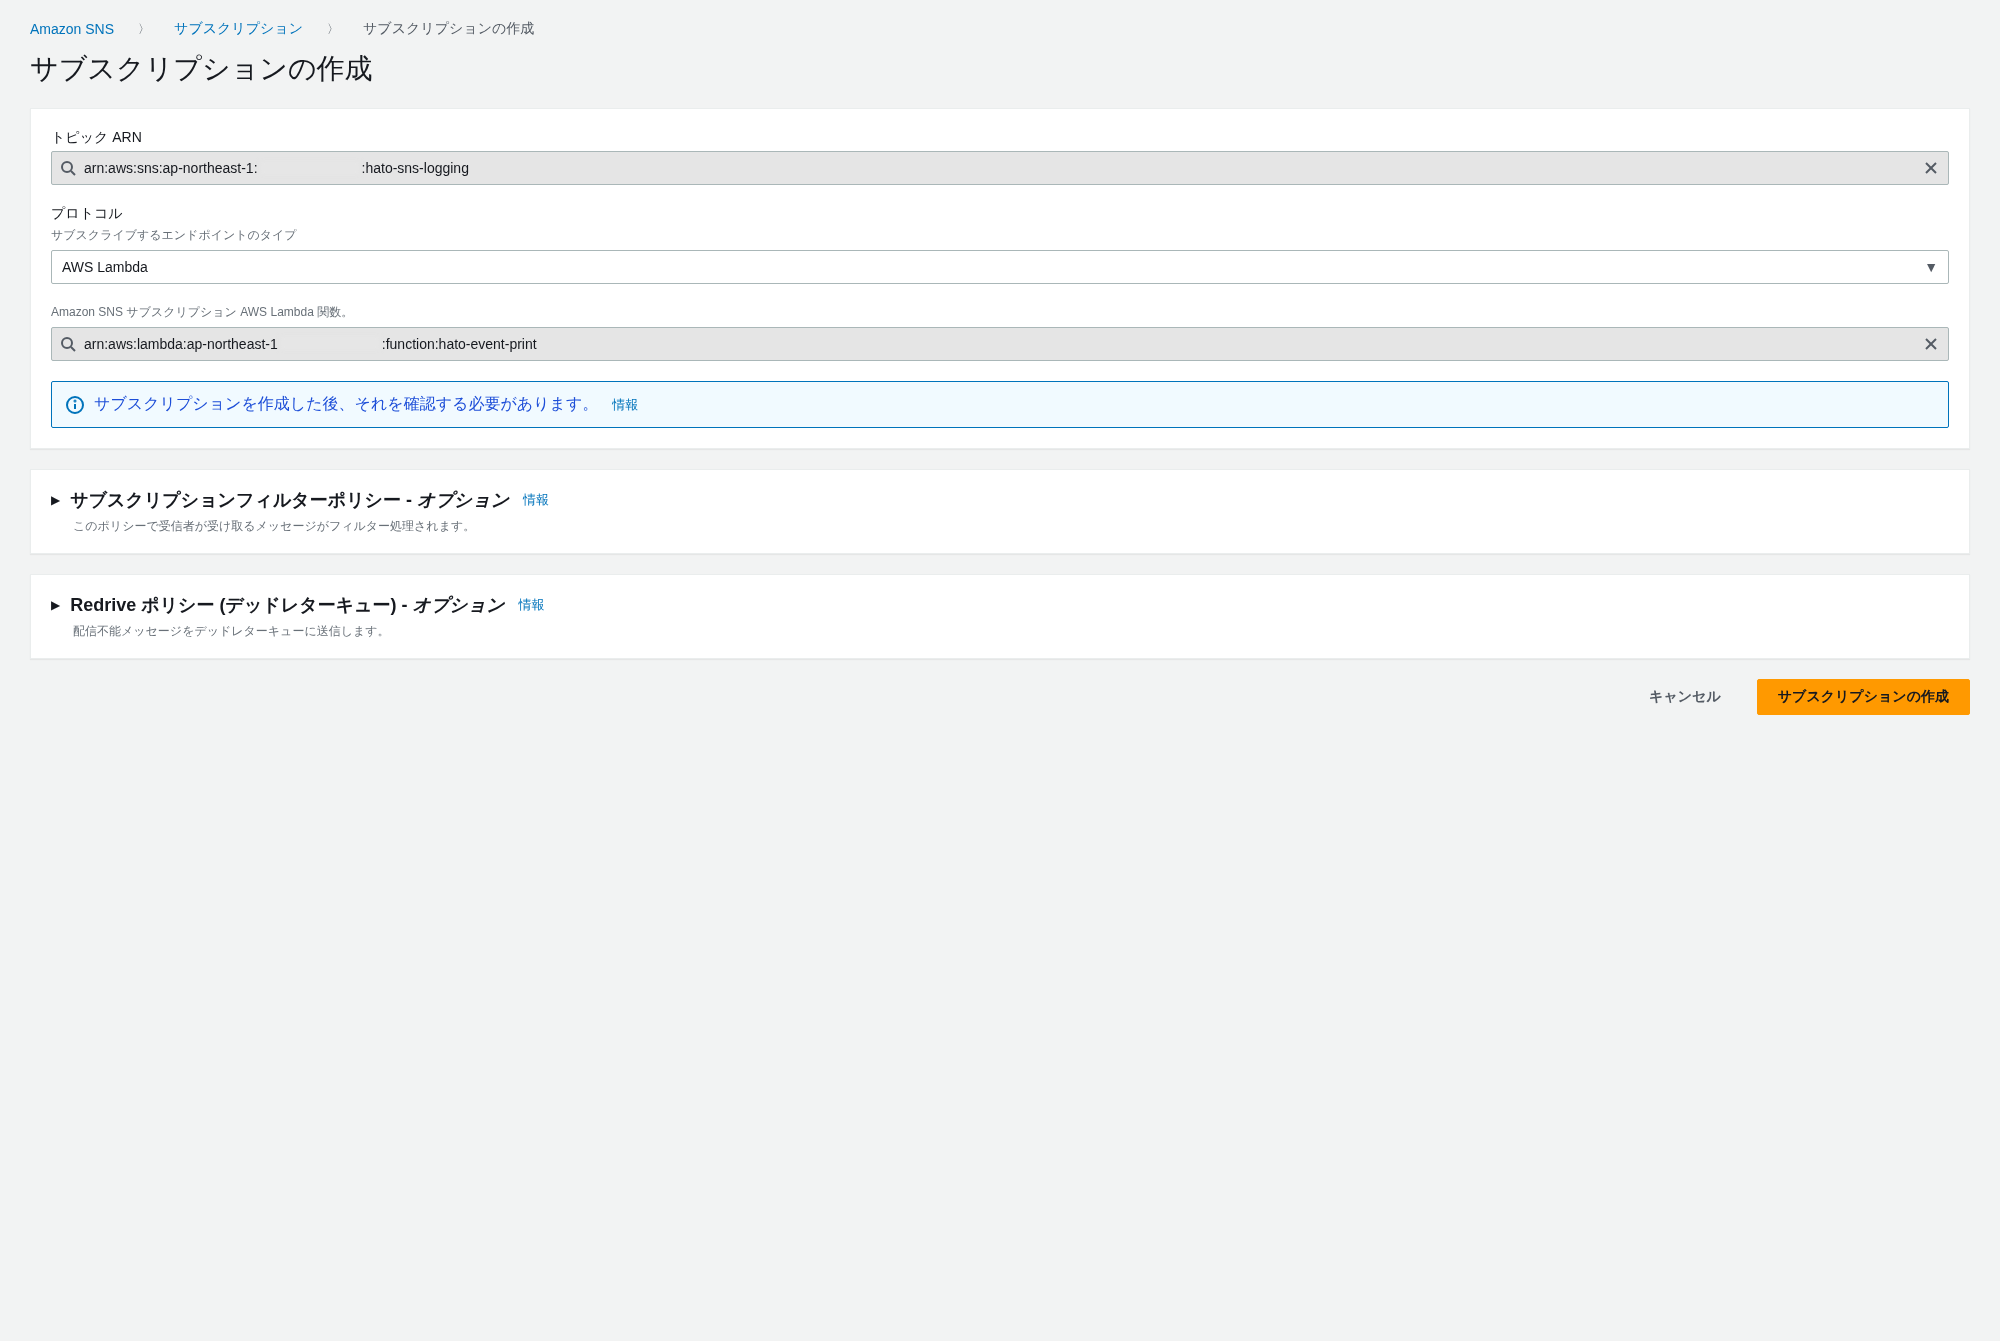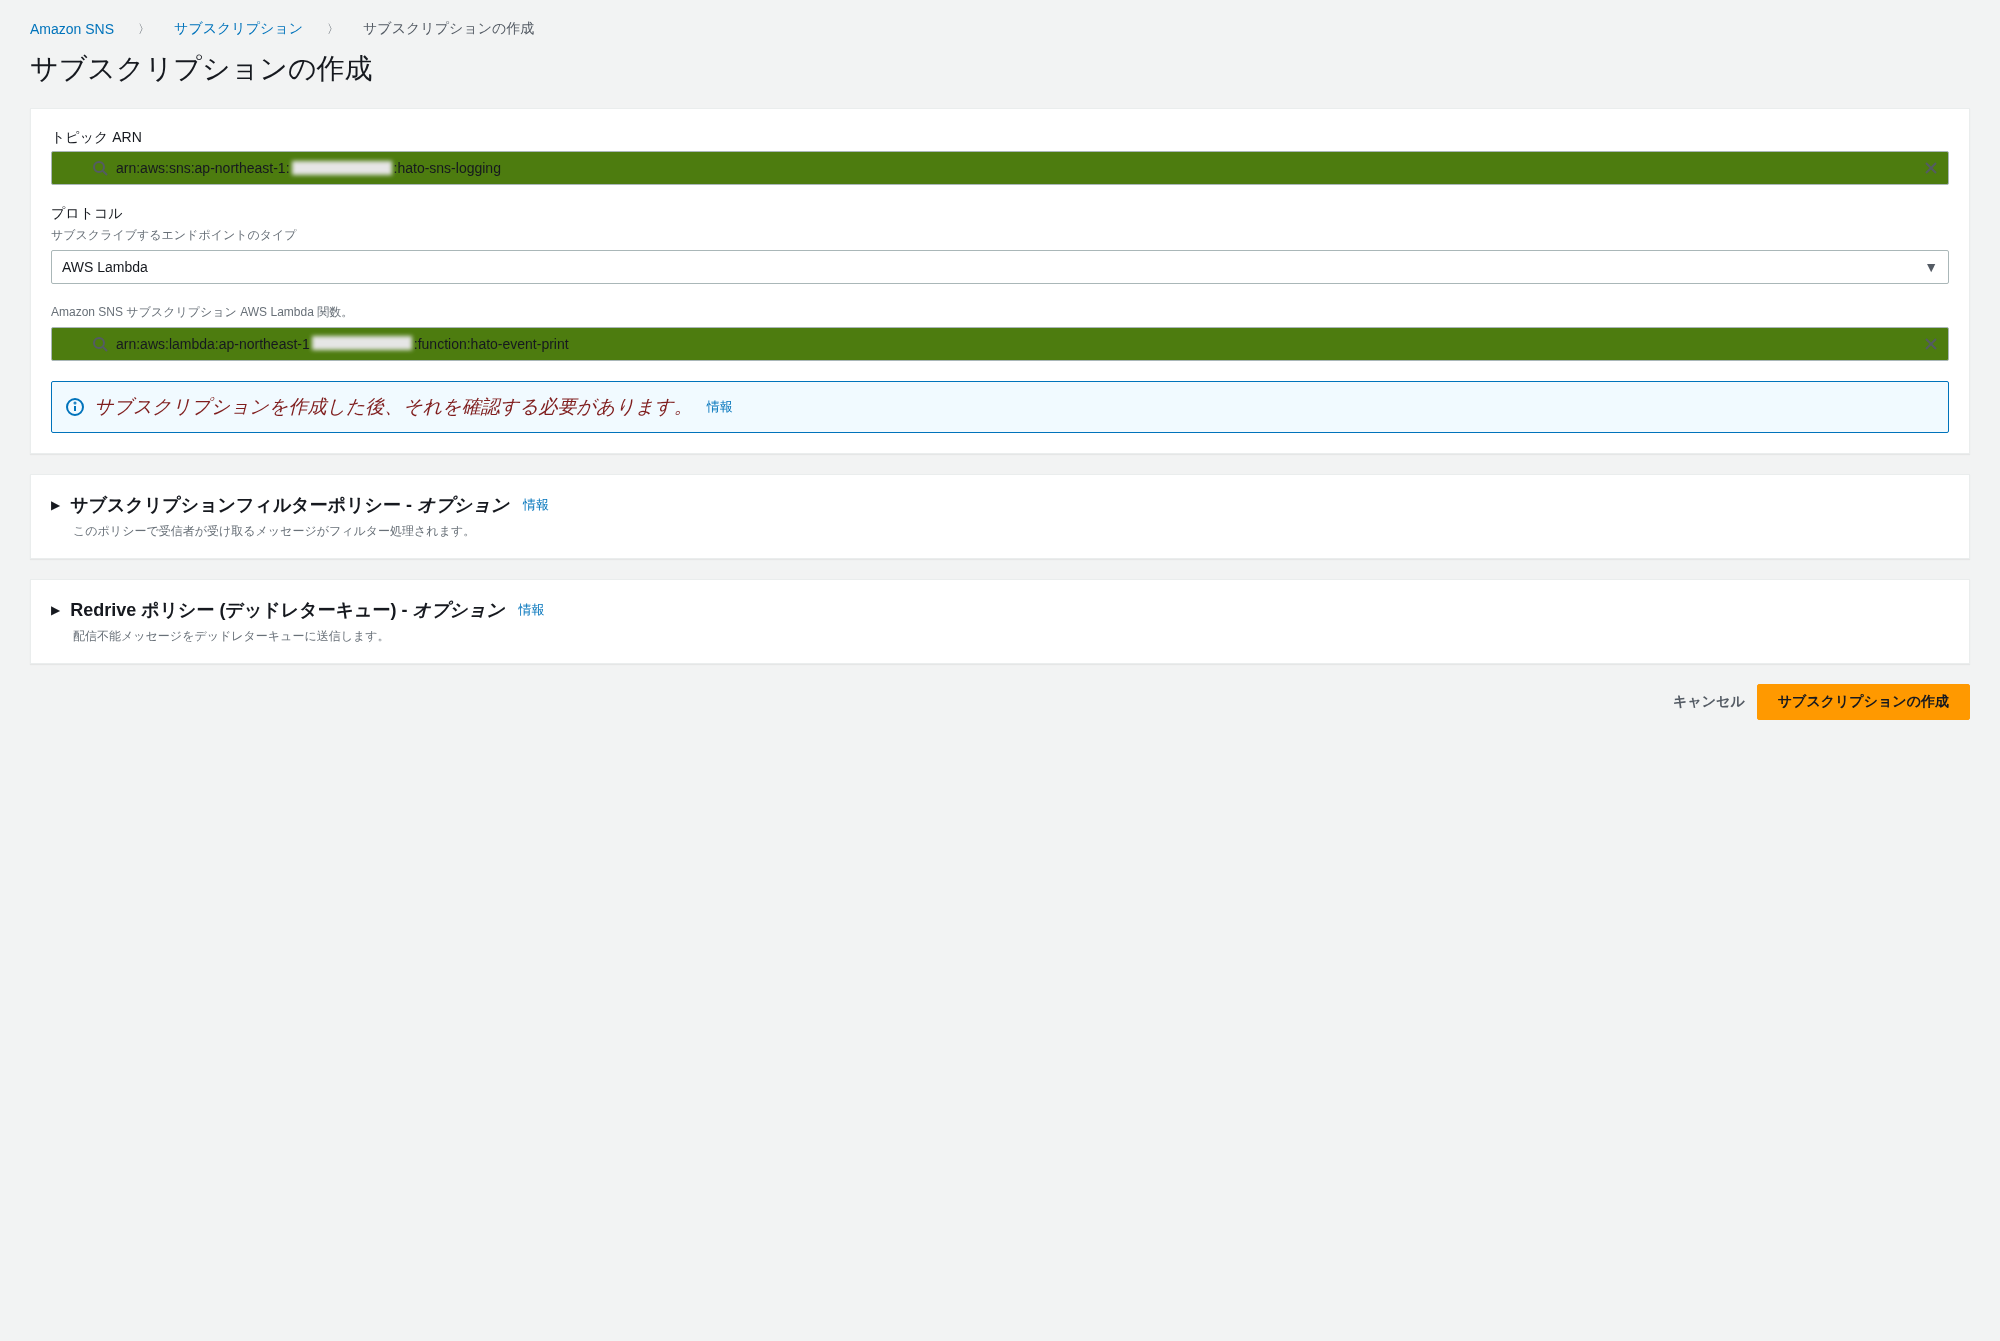--- a/index.html
+++ b/index.html
@@ -62,23 +62,22 @@
   .form-hint {
     font-size: 12px;
     color: #687078;
     margin-bottom: 6px;
   }
   .searchable-input {
     display: flex;
     align-items: center;
     border: 1px solid #aab7b8;
     border-radius: 2px;
-    background: #4d7c0f;
+    background: #e5e5e5;
     height: 34px;
-    padding-left: 32px;
   }
   .searchable-input .icon-left {
     padding: 0 8px;
     color: #545b64;
     display: flex;
     align-items: center;
   }
   .searchable-input .icon-right {
     padding: 0 10px;
     color: #545b64;
@@ -107,21 +106,21 @@
     border: 1px solid #0073bb;
     background: #f1faff;
     padding: 12px 14px;
     border-radius: 2px;
   }
   .info-alert .info-icon {
     color: #0073bb;
     width: 18px; height: 18px;
     flex-shrink: 0;
   }
-  .info-alert .info-text { font-size: 19px; color: #7f1d1d; font-style: italic; }
+  .info-alert .info-text { font-size: 16px; color: #1d4ed8; }
   .info-link {
     color: #0073bb;
     text-decoration: none;
     font-size: 13px;
     margin-left: 4px;
   }
   .expandable {
     background: #fff;
     border: 1px solid #eaeded;
     box-shadow: 0 1px 1px rgba(0,0,0,0.05);
@@ -149,21 +148,21 @@
   }
   .expandable-desc {
     font-size: 12px;
     color: #687078;
     margin-top: 6px;
     margin-left: 22px;
   }
   .action-row {
     display: flex;
     justify-content: flex-end;
-    gap: 0;
+    gap: 24px;
     margin-top: 8px;
   }
   .btn-link {
     background: none;
     border: none;
     color: #545b64;
     font-weight: 700;
     font-size: 14px;
     cursor: pointer;
     padding: 8px 12px;

